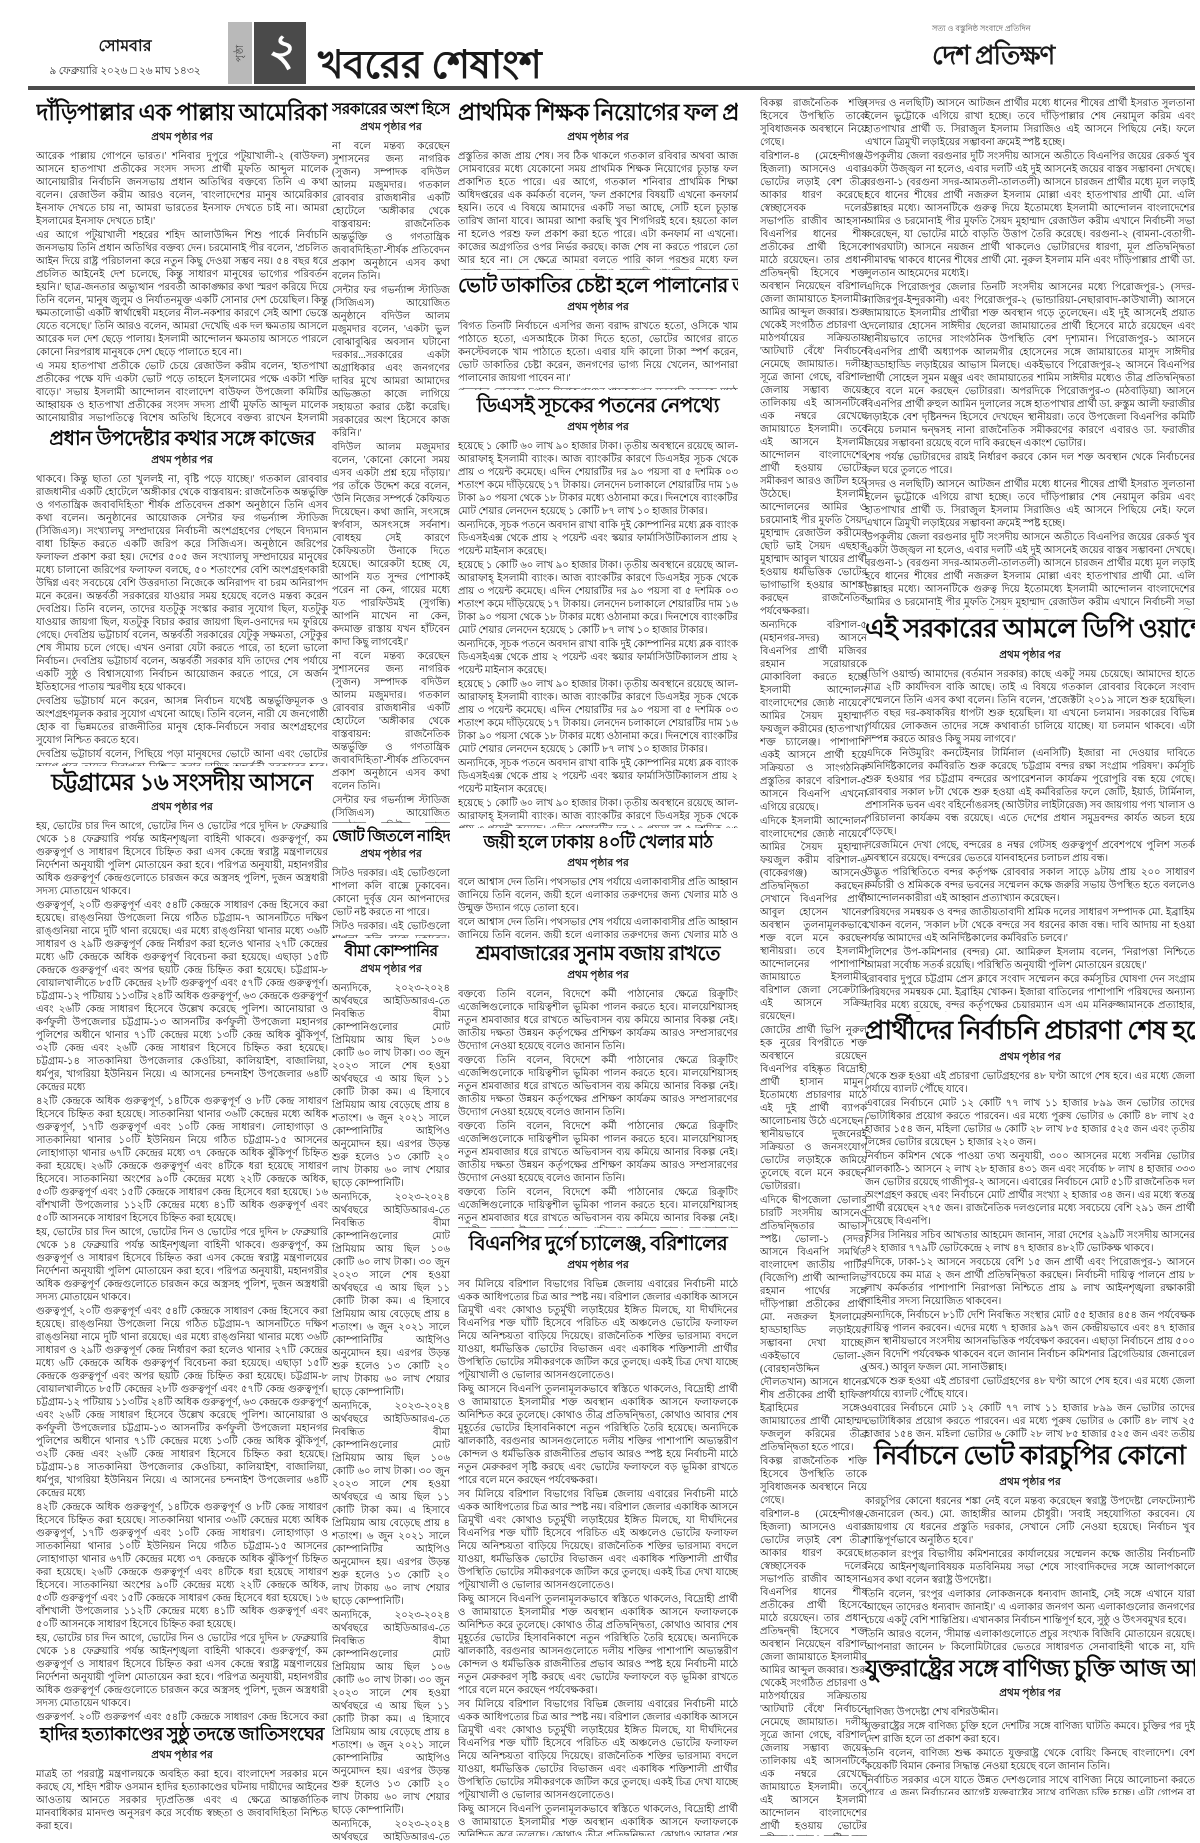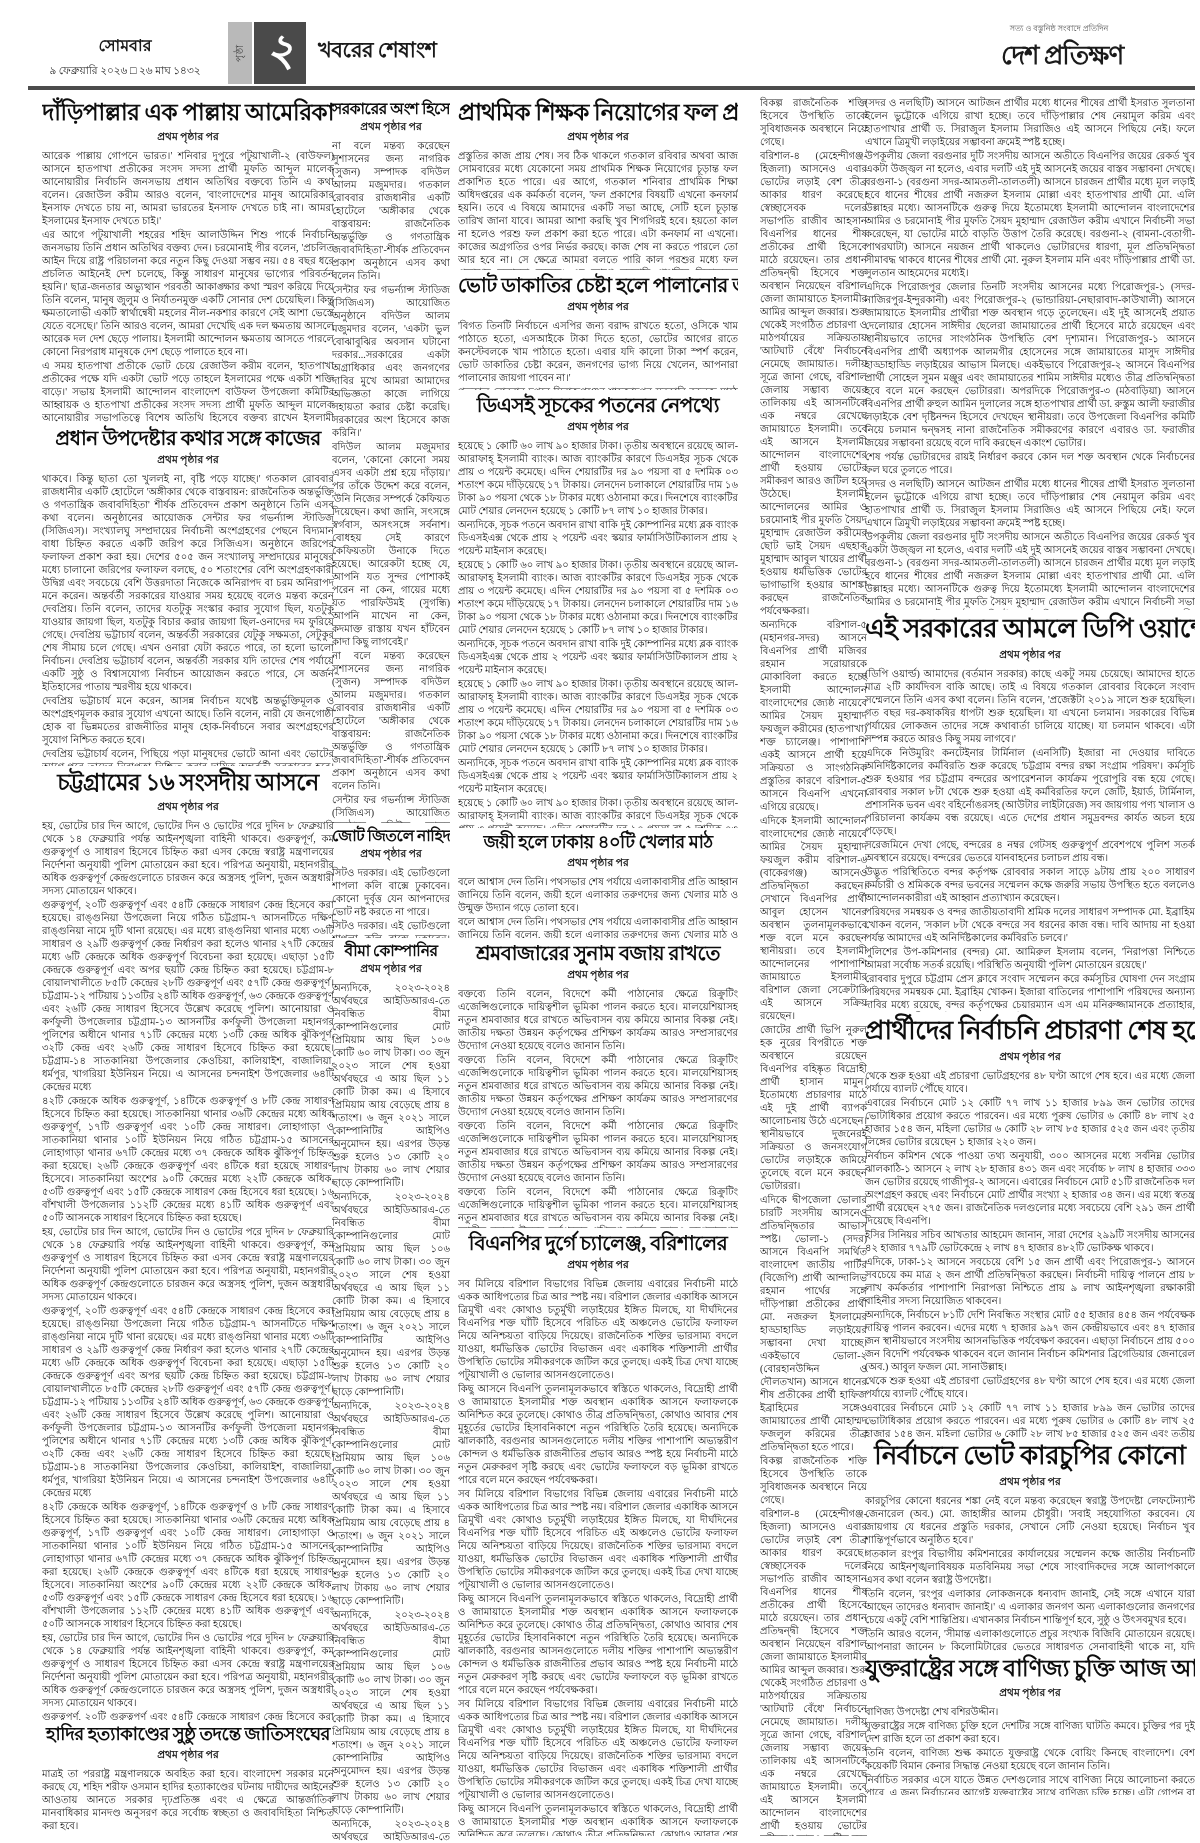--- a/index.html
+++ b/index.html
@@ -19,27 +19,27 @@
   .page-tab {
     position:absolute; left:228px; top:22px; width:24px; height:62px; background:#b9b9b9;
     color:#3c3c3c; font-size:10px; display:flex; align-items:center; justify-content:center;
     writing-mode:vertical-rl; transform:rotate(180deg); letter-spacing:1px;
   }
   .page-num-box {
     position:absolute; left:254px; top:22px; width:52px; height:62px; background:#4a4a4a;
     color:#fff; display:flex; align-items:center; justify-content:center;
     font-size:44px; font-weight:bold; font-style:italic;
   }
-  .section-title { position:absolute; left:318px; top:34px; font-size:21px; font-weight:800; letter-spacing:-0.5px; white-space:nowrap; }
-  .brand { position:absolute; right:8px; top:22px; width:260px; text-align:center; }
+  .section-title { position:absolute; left:318px; top:34px; font-size:39px; font-weight:800; letter-spacing:-0.5px; white-space:nowrap; }
+  .brand { position:absolute; right:8px; top:22px; width:260px; text-align:left; }
   .tagline { font-size:8px; color:#555; margin-right:6px; }
   .logo { font-size:26px; font-weight:800; letter-spacing:-1px; line-height:42px; white-space:nowrap; }
   
   .zone { position:absolute; top:96px; display:flex; flex-direction:column; }
-  .zoneL  { left:42px;  width:292px; }
+  .zoneL  { left:36px;  width:292px; }
   .zoneM1 { left:332px; width:118px; }
   .zoneC  { left:458px; width:280px; }
   .zoneM2 { left:760px; width:107px; }
   .zoneR  { left:865px; width:330px; }
   .article { display:flex; flex-direction:column; overflow:hidden; }
   .headline {
     font-weight:800; text-align:center; white-space:nowrap; overflow:visible;
     line-height:1.25; letter-spacing:-0.5px; color:#0d0d0d; margin:3px 0 1px 0;
   }
   .h27 { font-size:26px; } .h24 { font-size:23px; } .h21 { font-size:20px; }

